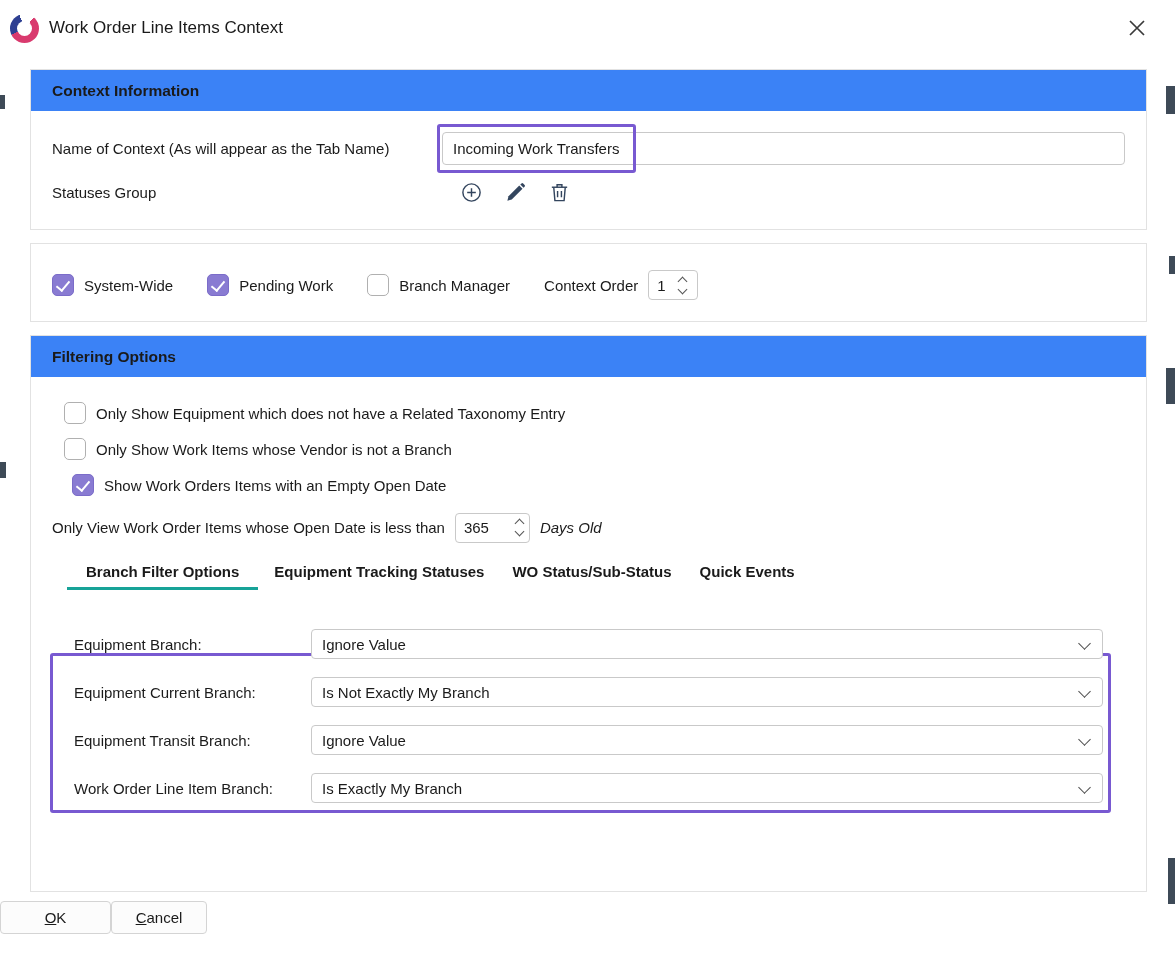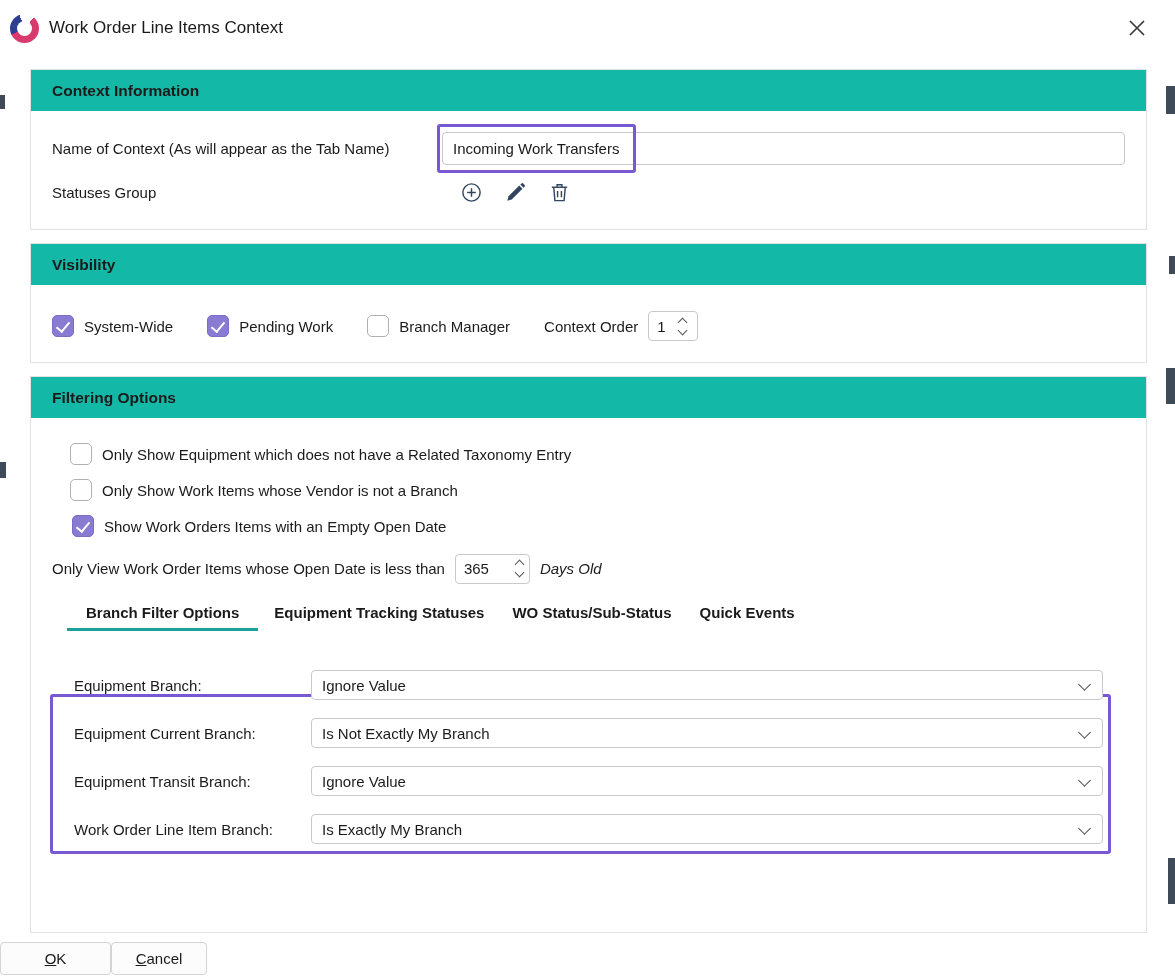--- a/index.html
+++ b/index.html
@@ -11,21 +11,21 @@
   .logo { width:29px; height:29px; border-radius:50%; position:relative; flex:0 0 auto;
     background: conic-gradient(from 40deg, #d93a6e 0 205deg, #2e3f92 205deg 300deg, #ffffff 300deg 360deg); }
   .logo::after { content:""; position:absolute; inset:7px; background:#fff; border-radius:50%; }
   .title { margin-left:10px; font-size:17px; color:#1a1a1a; }
   .close { margin-left:auto; background:none; border:none; cursor:pointer; width:28px; height:28px;
     display:flex; align-items:center; justify-content:center; }
 
   
   .content { padding:13px 28px 0 30px; }
   .panel { border:1px solid #e2e2e2; background:#fff; margin-bottom:13px; }
-  .panel-header { height:41px; background:#14b8a6; display:flex; align-items:center;
+  .panel-header { height:41px; background:#3b82f6; display:flex; align-items:center;
     padding-left:21px; font-weight:bold; font-size:15.5px; color:#1a1a1a; }
 
   
   .ci-body { padding:21px 21px 20px 21px; }
   .form-row { display:flex; align-items:center; height:33px; }
   .form-row + .form-row { margin-top:11px; }
   .form-label { width:390px; flex:0 0 auto; }
   .ctrl-area { flex:1; display:flex; align-items:center; position:relative; }
 
   input.text-input { flex:1; height:33px; border:1px solid #c9c9c9; border-radius:4px;
@@ -61,21 +61,21 @@
   .spinner { height:30px; border:1px solid #c9c9c9; border-radius:4px; display:flex; align-items:center;
     background:#fff; padding:0 6px 0 8px; }
   .spin-val { min-width:14px; }
   .spin-arrows { display:flex; flex-direction:column; justify-content:center; margin-left:8px; gap:3px; cursor:pointer; }
   .spin-arrows .mini { width:7px; height:7px; border-right:1.4px solid #555; border-bottom:1.4px solid #555; display:block; }
   .spin-arrows .up { transform:rotate(-135deg); margin-bottom:-1px; }
   .spin-arrows .dn { transform:rotate(45deg); margin-top:-1px; }
 
   
   .filt-body { padding:24px 21px 0 21px; position:relative; }
-  .filt-cb-row { display:flex; align-items:center; height:24px; margin-bottom:12px; margin-left:18px; }
+  .filt-cb-row { display:flex; align-items:center; height:24px; margin-bottom:12px; margin-left:12px; }
   .filt-cb-row.indent { margin-left:20px; }
 
   .open-date-row { display:flex; align-items:center; margin-top:14px; height:33px; }
   .open-date-row .spinner { margin-left:10px; width:75px; justify-content:space-between; }
   .days-old { margin-left:10px;font-style:italic; }
 
   .tabs { display:flex; margin-top:19px; margin-left:15px; }
   .tab { font-weight:bold; font-size:15px; color:#1a1a1a; padding:0 12px 7px 12px; cursor:pointer;
     border-bottom:3px solid transparent; margin-right:4px; white-space:nowrap; }
   .tab.active { padding:0 19px 7px 19px; border-bottom-color:#17a398; }
@@ -154,21 +154,20 @@
                 <path d="M6 6.5l1.2 14h9.6l1.2-14"></path>
               <path d="M10 10.5v6.5M14 10.5v6.5"></path>
             </svg>
           </button>
         </div>
       </div>
     </div>
   </div>
 
   <div class="panel">
-    <div class="panel-header">Visibility</div>
     <div class="vis-body">
       <label class="cb-item">
         <span class="cb checked"></span>
         <span>System-Wide</span>
       </label>
       <label class="cb-item">
         <span class="cb checked"></span>
         <span>Pending Work</span>
       </label>
       <label class="cb-item">

